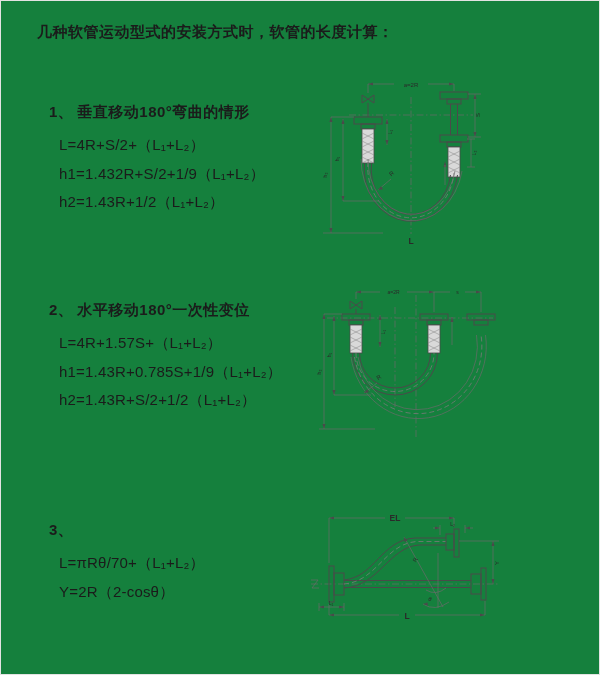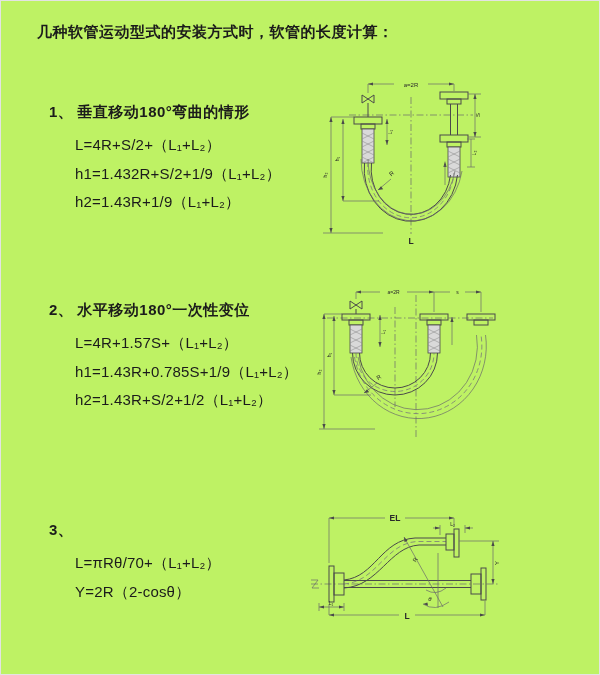--- a/index.html
+++ b/index.html
@@ -1,35 +1,35 @@
 <!DOCTYPE html>
 <html><head>
 <meta charset="utf-8">
 <style>
   html,body{margin:0;padding:0;background:#f2f2f2;}
   .page{
     position:relative;
     width:600px;height:675px;
-    background:#bef264;
+    background:#15803d;
     border:1px solid #e3e3e3;
     box-sizing:border-box;
     font-family:"Liberation Sans","DejaVu Sans",sans-serif;
     color:#1b1b1b;
     overflow:hidden;
   }
   .title{
     position:absolute;left:36px;top:22px;
     font-size:15px;font-weight:bold;letter-spacing:0.5px;
   }
   .section{position:absolute;left:48px;width:290px;}
   .sec1{top:102px;}
   .sec2{top:300px;}
   .sec3{top:520px;}
   .sec-heading{display:flex;gap:4px;font-size:15px;font-weight:bold;letter-spacing:0.5px;}
-  .formulas{margin:9px 0 0 26px;}
+  .formulas{margin:9px 0 0 10px;}
   .formula{font-size:15px;line-height:28.5px;letter-spacing:0.2px;white-space:nowrap;}
   svg{position:absolute;overflow:visible;}
   .d1{left:320px;top:74px;}
   .d2{left:316px;top:286px;}
   .d3{left:306px;top:506px;}
   .ln{stroke:#4a4a4a;stroke-width:1;fill:none;}
   .thin{stroke:#6a6a6a;stroke-width:0.7;fill:none;}
   .dash{stroke:#6a6a6a;stroke-width:0.7;fill:none;stroke-dasharray:7 2.5 1.5 2.5;}
   .hdash{stroke:#7a7a7a;stroke-width:0.8;fill:none;stroke-dasharray:5 3;}
   .arr{fill:#4a4a4a;stroke:none;}
@@ -46,21 +46,21 @@
   <div class="title">几种软管运动型式的安装方式时，软管的长度计算：</div>
 
   <div class="section sec1">
     <div class="sec-heading">
       <span>1、</span>
       <span>垂直移动180°弯曲的情形</span>
     </div>
     <div class="formulas">
       <div class="formula">L=4R+S/2+（L₁+L₂）</div>
       <div class="formula">h1=1.432R+S/2+1/9（L₁+L₂）</div>
-      <div class="formula">h2=1.43R+1/9（L₁+L₂）</div>
+      <div class="formula">h2=1.43R+1/2（L₁+L₂）</div>
     </div>
   </div>
 
   <div class="section sec2">
     <div class="sec-heading">
       <span>2、</span>
       <span>水平移动180°一次性变位</span>
     </div>
     <div class="formulas">
       <div class="formula">L=4R+1.57S+（L₁+L₂）</div>

